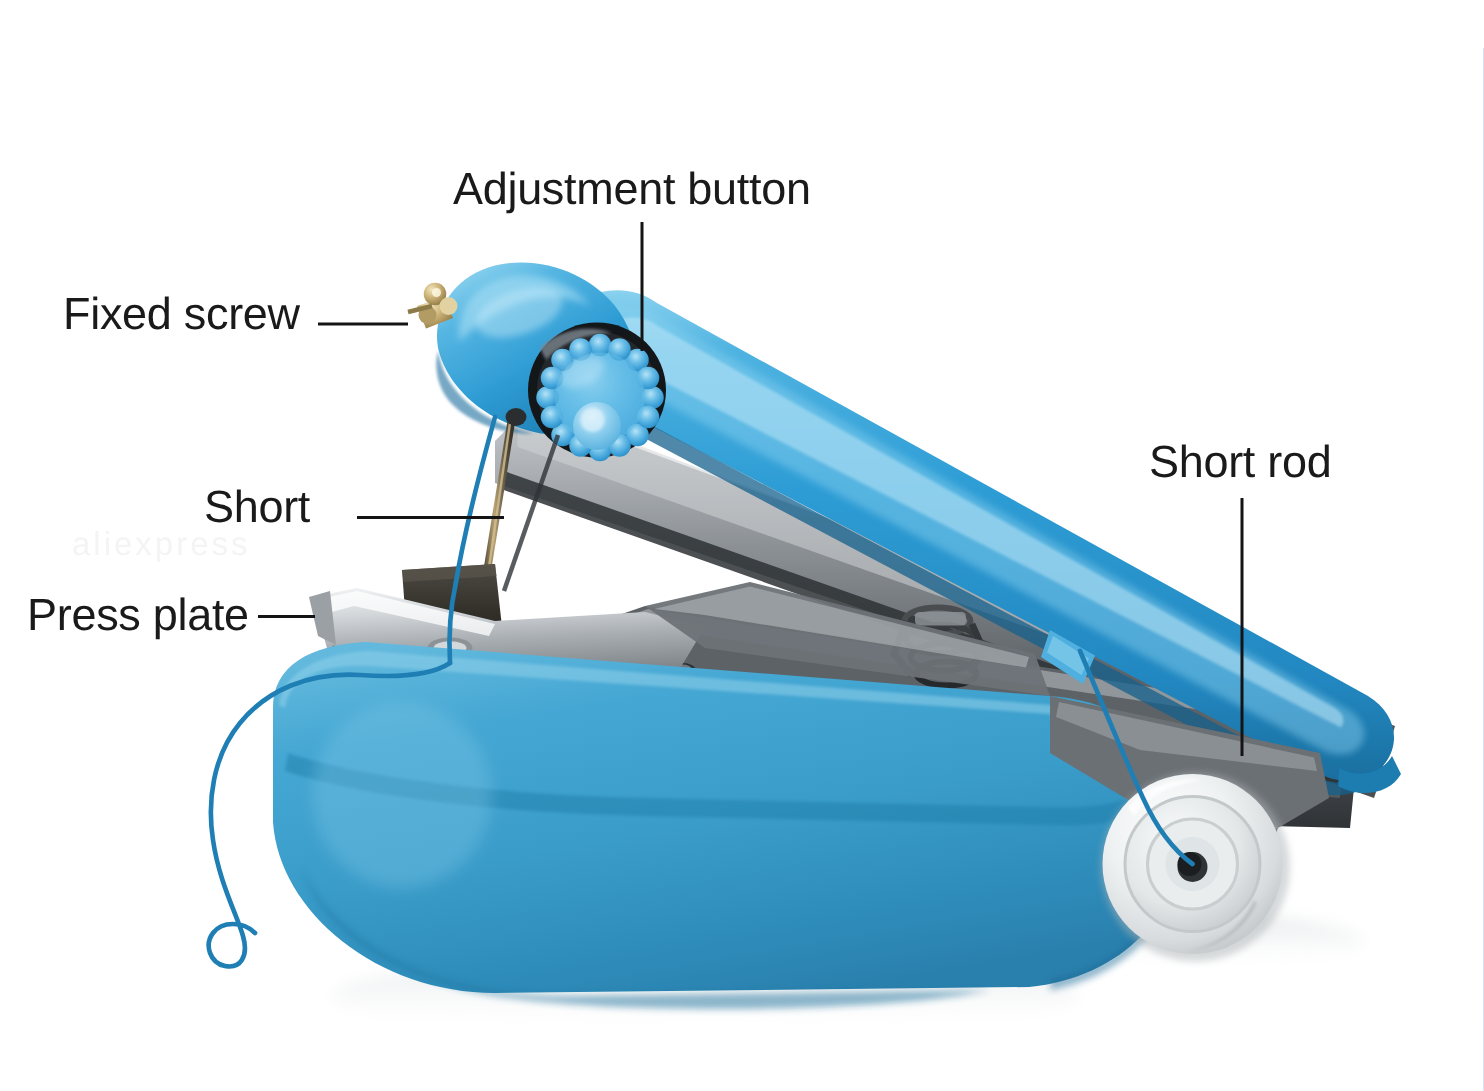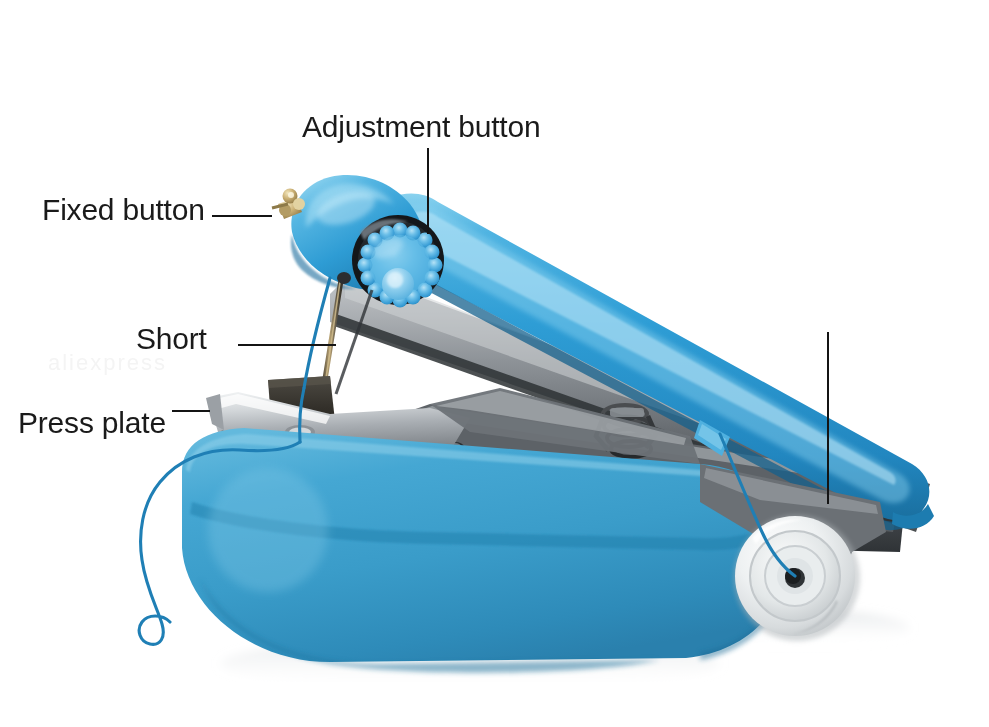--- a/index.html
+++ b/index.html
@@ -384,24 +384,25 @@
     </g>
 
     <rect x="0" y="650" width="989" height="77" fill="#ffffff" opacity="0.55"></rect>
   </svg>
 
   <div class="watermark" style="left:48px; top:318px;">aliexpress</div>
 
   <div class="callout" style="left:302px; top:80px;">Adjustment button</div>
   <div class="leader v" style="left:427px; top:116px; height:86px;"></div>
 
-  <div class="callout" style="left:42px; top:163px;">Fixed button</div>
+  <div class="callout" style="left:42px; top:163px;">Fixed screw</div>
   <div class="leader h" style="left:212px; top:183px; width:60px;"></div>
 
   <div class="callout" style="left:136px; top:292px;">Short</div>
   <div class="leader h" style="left:238px; top:312px; width:98px;"></div>
 
-  <div class="callout" style="left:18px; top:376px;">Press plate</div>
+  <div class="callout" style="left:18px; top:364px;">Press plate</div>
   <div class="leader h" style="left:172px; top:378px; width:38px;"></div>
 
+  <div class="callout" style="left:766px; top:262px;">Short rod</div>
   <div class="leader v" style="left:827px; top:300px; height:172px;"></div>
 
 </div>
 
 </body></html>

